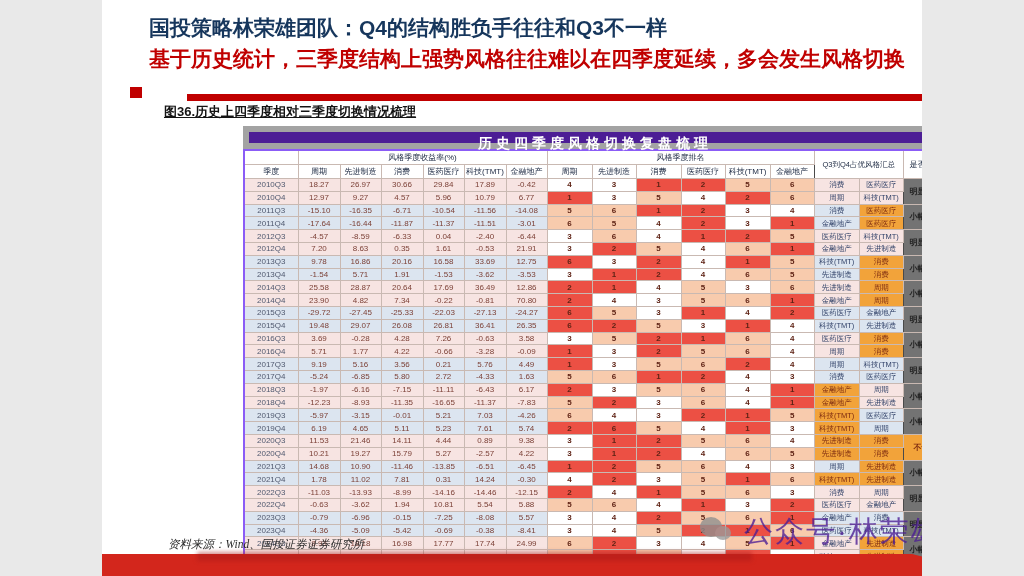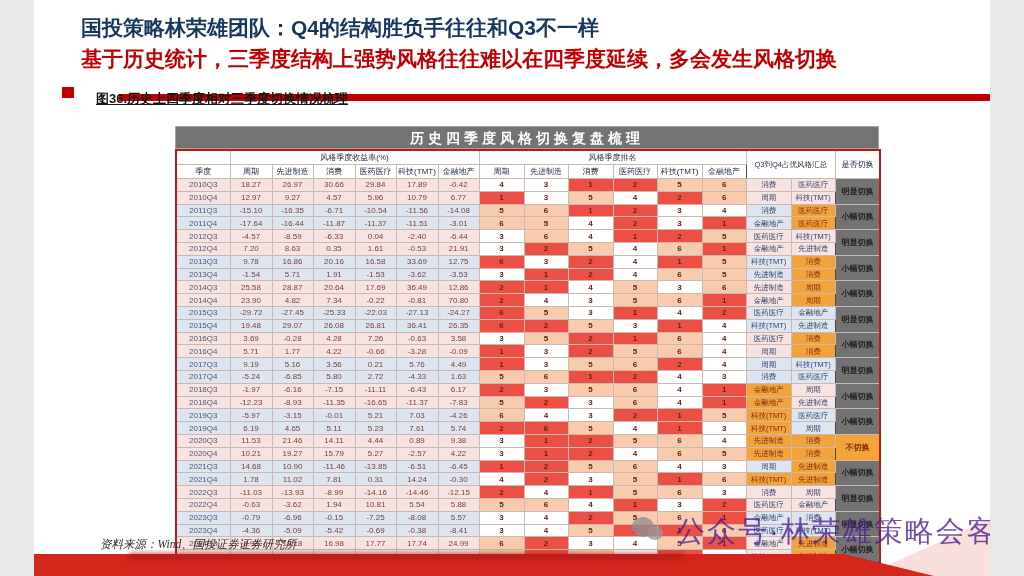--- a/index.html
+++ b/index.html
@@ -1,30 +1,30 @@
 <!DOCTYPE html>
 <html><head>
 <meta charset="utf-8">
 <style>
   html,body{margin:0;padding:0;background:#e9e9e9;}
-  #slide{position:relative;width:956px;height:576px;background:#fff;overflow:hidden;
-         font-family:"Liberation Sans",sans-serif;margin:0 auto;}
+  #slide{position:relative;width:812px;height:576px;background:#fff;overflow:hidden;
+         font-family:"Liberation Sans",sans-serif;margin:0 auto;padding-left:8px;}
   
   .headline{position:absolute;left:47px;top:12px;font-weight:bold;font-size:21px;line-height:31px;white-space:nowrap;}
   .hl1{color:#16365c;}
   .hl2{color:#c00000;}
   .red-square{position:absolute;left:28px;top:87px;width:12px;height:11px;background:#c00000;}
   .red-bar{position:absolute;left:85px;top:94px;width:913px;height:7px;background:#c00000;}
-  .caption{position:absolute;left:62px;top:90px;font-size:13px;font-weight:bold;color:#141414;
+  .caption{position:absolute;left:62px;top:103px;font-size:13px;font-weight:bold;color:#141414;
            text-decoration:underline;white-space:nowrap;}
   
   .tablewrap{position:absolute;left:141px;top:126px;width:704px;z-index:2;}
-  .table-title{width:100%;height:23px;background:#737373;color:#fff;font-weight:bold;font-size:14px;
-               letter-spacing:4px;text-align:center;line-height:23px;border:1px solid #a3a3a3;box-sizing:border-box;}
-  table{border-collapse:collapse;table-layout:fixed;width:704px;border:2px solid #b91c1c;}
+  .table-title{width:100%;height:23px;background:#4c1d95;color:#fff;font-weight:bold;font-size:14px;
+               letter-spacing:4px;text-align:center;line-height:23px;border:6px solid #a3a3a3;box-sizing:border-box;}
+  table{border-collapse:collapse;table-layout:fixed;width:704px;border:2px solid #8b5cf6;}
   th,td{padding:0;margin:0;text-align:center;vertical-align:middle;overflow:hidden;white-space:nowrap;
         border:1px solid #c9b9b2;}
   thead th{font-size:8px;font-weight:normal;color:#1a2740;background:#fff;height:13px;line-height:10px;}
   thead th.wrap{white-space:normal;line-height:9px;font-size:7.5px;}
   tbody td{height:11.8px;font-size:8px;line-height:9px;}
   td.qcell{color:#50596f;}
   td.val{color:#7c4137;}
   td.rk{font-weight:bold;color:#5f2315;}
   .rk-r{background:#ec5044;}
   .rk-p{background:#f8cbad;}

